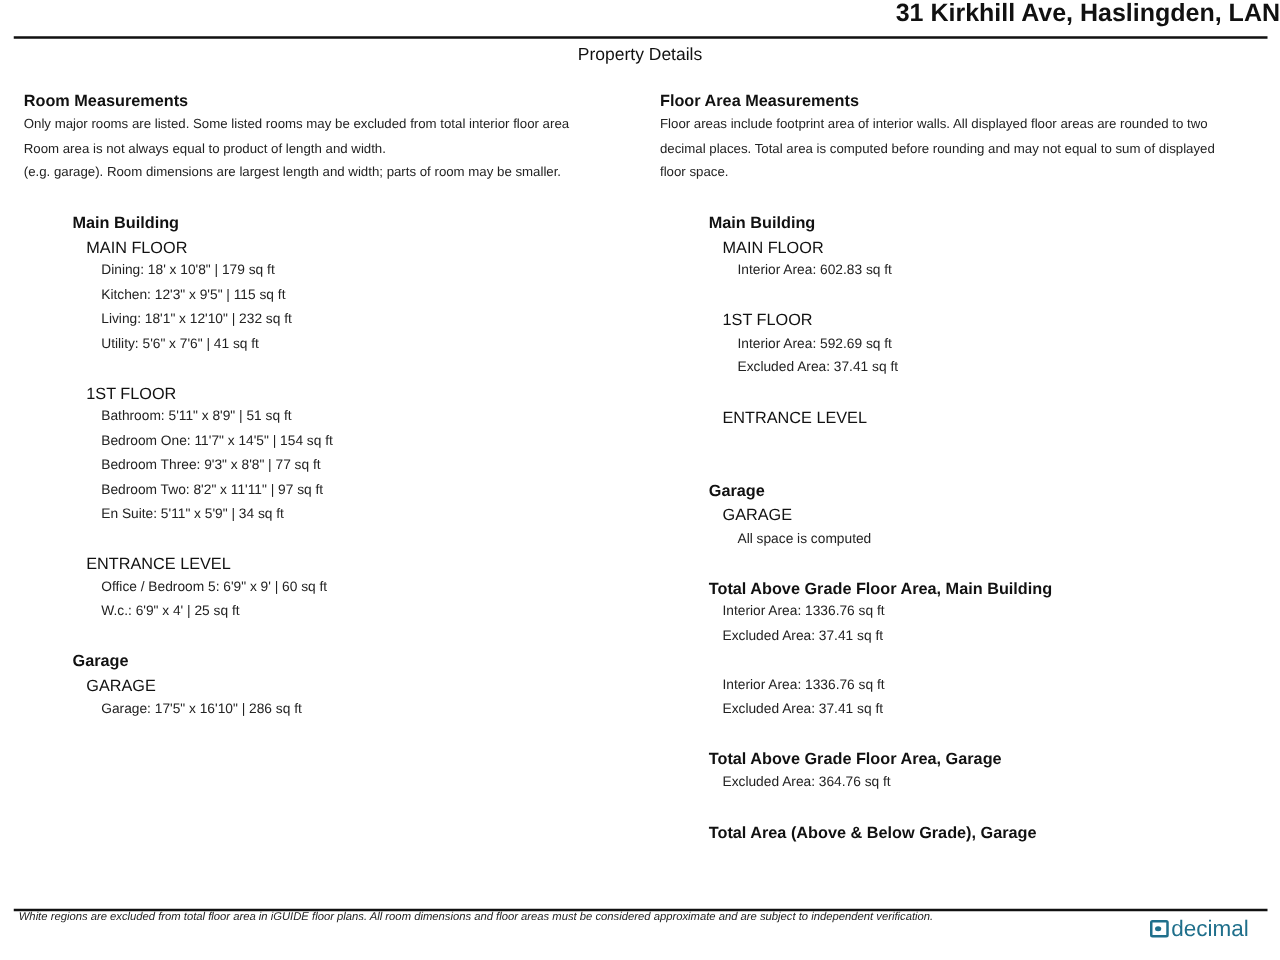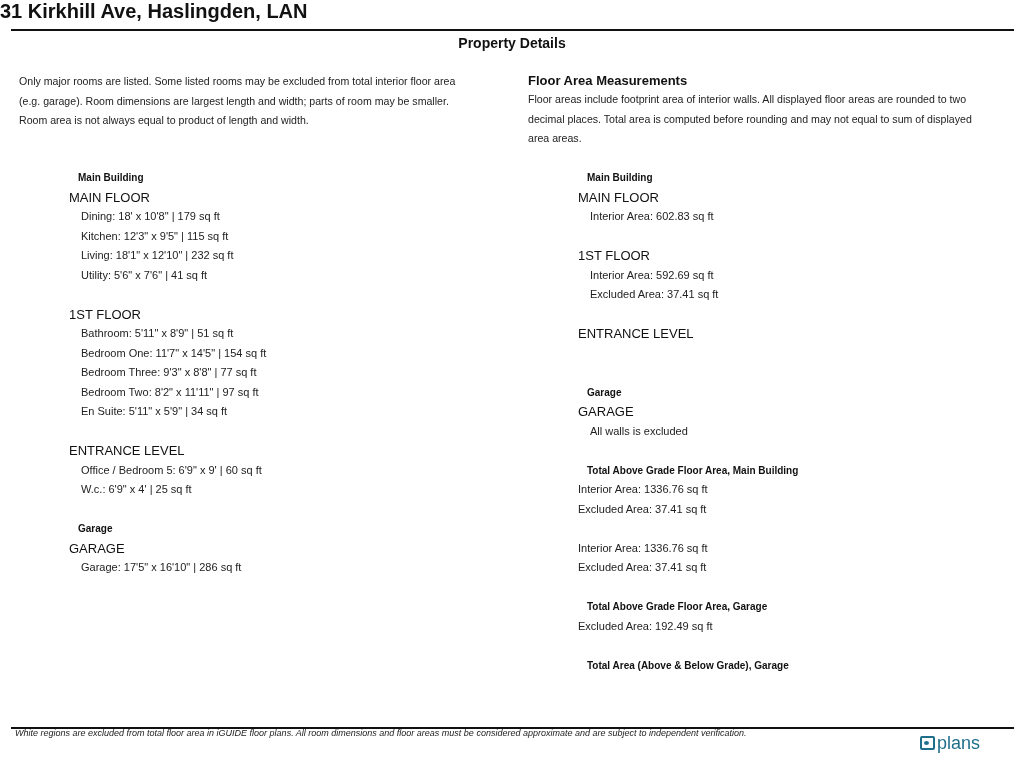--- a/index.html
+++ b/index.html
@@ -1,35 +1,35 @@
 <!DOCTYPE html>
 <html><head>
 <meta charset="utf-8">
 <style>
   html, body { margin: 0; padding: 0; background: #ffffff; }
   body {
     width: 1024px; height: 768px; position: relative; overflow: hidden;
     font-family: "Liberation Sans", sans-serif; color: #111;
   }
   .title {
-    position: absolute; top: 0; left: 0; width: 1024px; text-align: left;
+    position: absolute; top: 0; left: 0; width: 1024px; text-align: right;
     font-size: 20px; font-weight: bold; line-height: 24px; top: -1px;
   }
   .rule-top { position: absolute; left: 11px; width: 1003px; top: 29px; height: 2px; background: #111; }
   .subtitle {
     position: absolute; left: 0; width: 1024px; top: 34px; text-align: center;
-    font-size: 14px; font-weight: bold; line-height: 18px;
+    font-size: 14px; font-weight: normal; line-height: 18px;
   }
   .col { position: absolute; top: 72px; }
   .col.left { left: 19px; width: 490px; }
   .col.right { left: 528px; width: 490px; }
   .sec-head { font-size: 13px; font-weight: bold; line-height: 18px; margin: 0; }
   .note { font-size: 10.6px; line-height: 19.5px; color: #222; margin: 0; }
   .block { position: absolute; }
-  .grp { font-size: 10px; font-weight: bold; line-height: 19.5px; margin-left: 20px; }
+  .grp { font-size: 13px; font-weight: bold; line-height: 19.5px; }
   .flr { font-size: 13px; line-height: 19.5px; padding-left: 11px; color: #111; }
   .item { font-size: 11px; line-height: 19.5px; padding-left: 23px; color: #222; }
   .item2 { font-size: 11px; line-height: 19.5px; padding-left: 11px; color: #222; }
   .gap { height: 19.5px; }
   .rule-bottom { position: absolute; left: 11px; width: 1003px; top: 727px; height: 2px; background: #111; }
   .footer-text { position: absolute; left: 15px; top: 726px; font-size: 9px; line-height: 14px; color: #222; font-style: italic; }
   .logo { position: absolute; left: 920px; top: 733px; display: flex; align-items: center; color: #1f6f8b; }
   .logo-icon {
     width: 15px; height: 14px; border: 2px solid #1f6f8b; border-radius: 2px; box-sizing: border-box;
     position: relative; margin-right: 2px;
@@ -41,23 +41,24 @@
   .logo-text { font-size: 18px; line-height: 20px; letter-spacing: 0px; }
 </style>
 </head>
 <body>
 
 <div class="title">31 Kirkhill Ave, Haslingden, LAN</div>
 <div class="rule-top"></div>
 <div class="subtitle">Property Details</div>
 
 <div class="col left">
+  <div class="sec-head">Room Measurements</div>
   <div class="note">Only major rooms are listed. Some listed rooms may be excluded from total interior floor area</div>
+  <div class="note">Room area is not always equal to product of length and width.</div>
   <div class="note">(e.g. garage). Room dimensions are largest length and width; parts of room may be smaller.</div>
-  <div class="note">Room area is not always equal to product of length and width.</div>
 </div>
 
 <div class="block" style="left:58px; top:168px; width:440px;">
   <div class="grp">Main Building</div>
   <div class="flr">MAIN FLOOR</div>
   <div class="item">Dining: 18' x 10'8" | 179 sq ft</div>
   <div class="item">Kitchen: 12'3" x 9'5" | 115 sq ft</div>
   <div class="item">Living: 18'1" x 12'10" | 232 sq ft</div>
   <div class="item">Utility: 5'6" x 7'6" | 41 sq ft</div>
   <div class="gap"></div>
@@ -74,50 +75,50 @@
   <div class="gap"></div>
   <div class="grp">Garage</div>
   <div class="flr">GARAGE</div>
   <div class="item">Garage: 17'5" x 16'10" | 286 sq ft</div>
 </div>
 
 <div class="col right">
   <div class="sec-head">Floor Area Measurements</div>
   <div class="note">Floor areas include footprint area of interior walls. All displayed floor areas are rounded to two</div>
   <div class="note">decimal places. Total area is computed before rounding and may not equal to sum of displayed</div>
-  <div class="note">area areas.</div>
+  <div class="note">floor space.</div>
 </div>
 
 <div class="block" style="left:567px; top:168px; width:440px;">
   <div class="grp">Main Building</div>
   <div class="flr">MAIN FLOOR</div>
   <div class="item">Interior Area: 602.83 sq ft</div>
   <div class="gap"></div>
   <div class="flr">1ST FLOOR</div>
   <div class="item">Interior Area: 592.69 sq ft</div>
   <div class="item">Excluded Area: 37.41 sq ft</div>
   <div class="gap"></div>
   <div class="flr">ENTRANCE LEVEL</div>
   <div class="gap"></div>
   <div class="gap"></div>
   <div class="grp">Garage</div>
   <div class="flr">GARAGE</div>
-  <div class="item">All walls is excluded</div>
+  <div class="item">All space is computed</div>
   <div class="gap"></div>
   <div class="grp">Total Above Grade Floor Area, Main Building</div>
   <div class="item2">Interior Area: 1336.76 sq ft</div>
   <div class="item2">Excluded Area: 37.41 sq ft</div>
   <div class="gap"></div>
   <div class="item2">Interior Area: 1336.76 sq ft</div>
   <div class="item2">Excluded Area: 37.41 sq ft</div>
   <div class="gap"></div>
   <div class="grp">Total Above Grade Floor Area, Garage</div>
-  <div class="item2">Excluded Area: 192.49 sq ft</div>
+  <div class="item2">Excluded Area: 364.76 sq ft</div>
   <div class="gap"></div>
   <div class="grp">Total Area (Above &amp; Below Grade), Garage</div>
 </div>
 
 <div class="rule-bottom"></div>
 <div class="footer-text">White regions are excluded from total floor area in iGUIDE floor plans. All room dimensions and floor areas must be considered approximate and are subject to independent verification.</div>
 <div class="logo">
   <span class="logo-icon"></span>
-  <span class="logo-text">plans</span>
+  <span class="logo-text">decimal</span>
 </div>
 
 </body></html>

